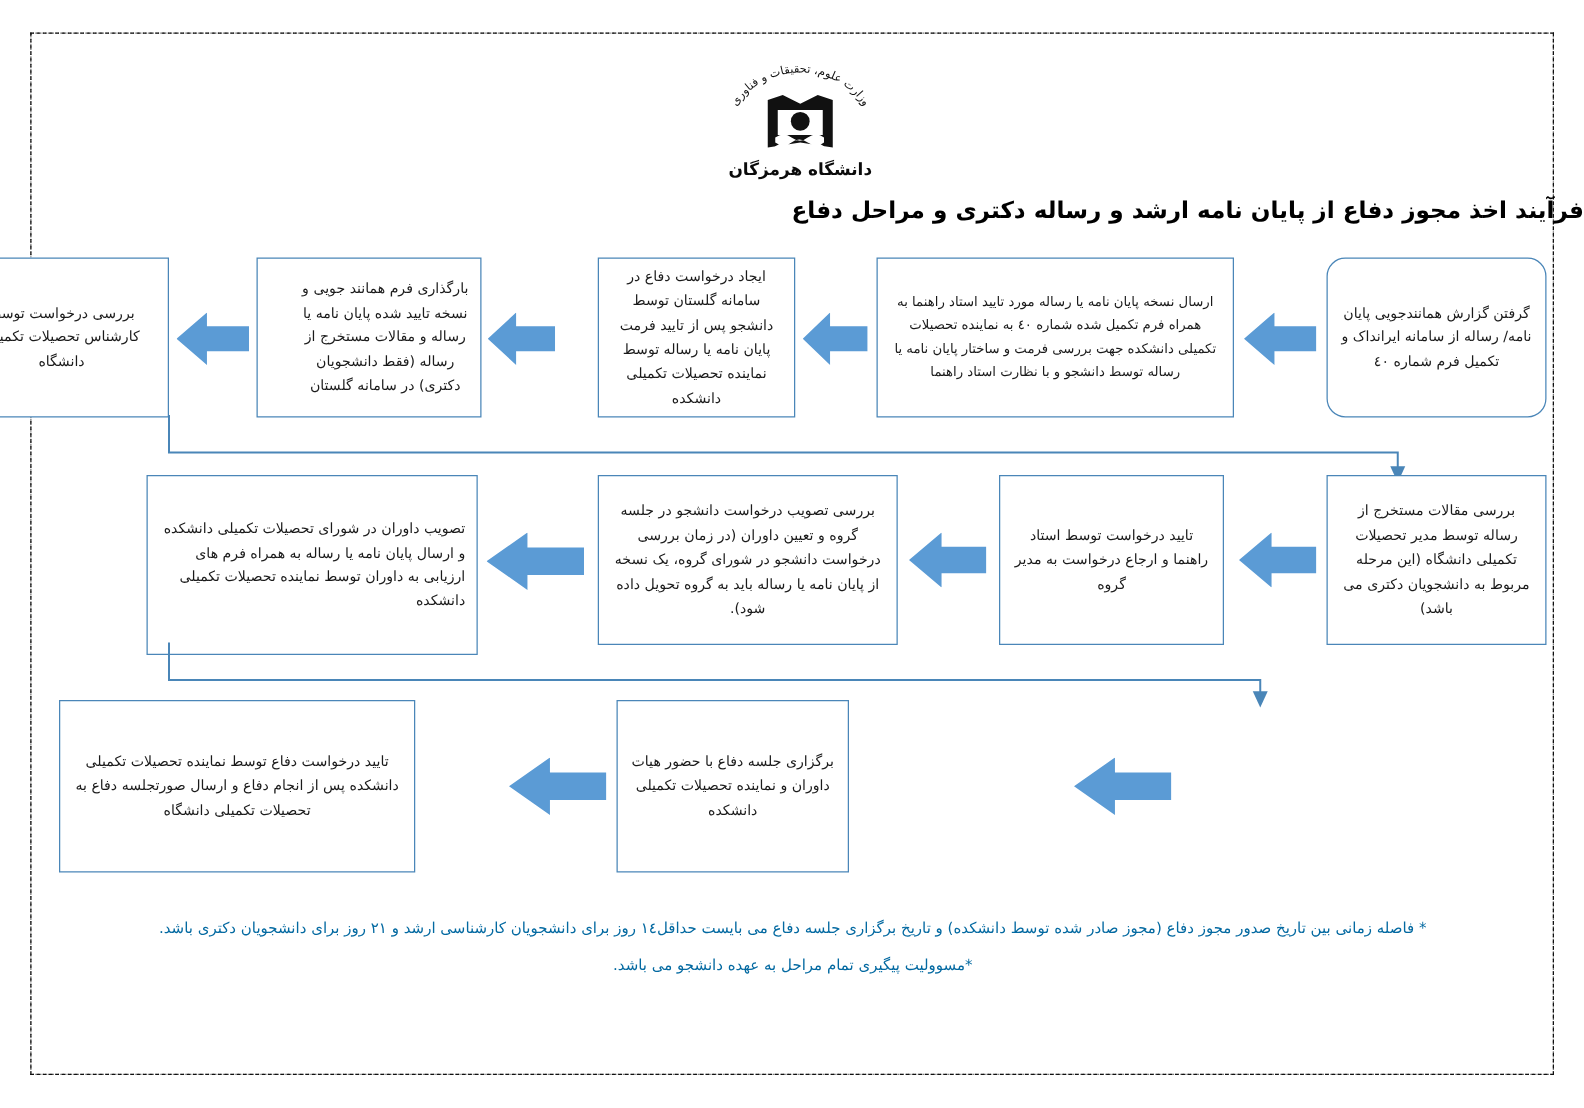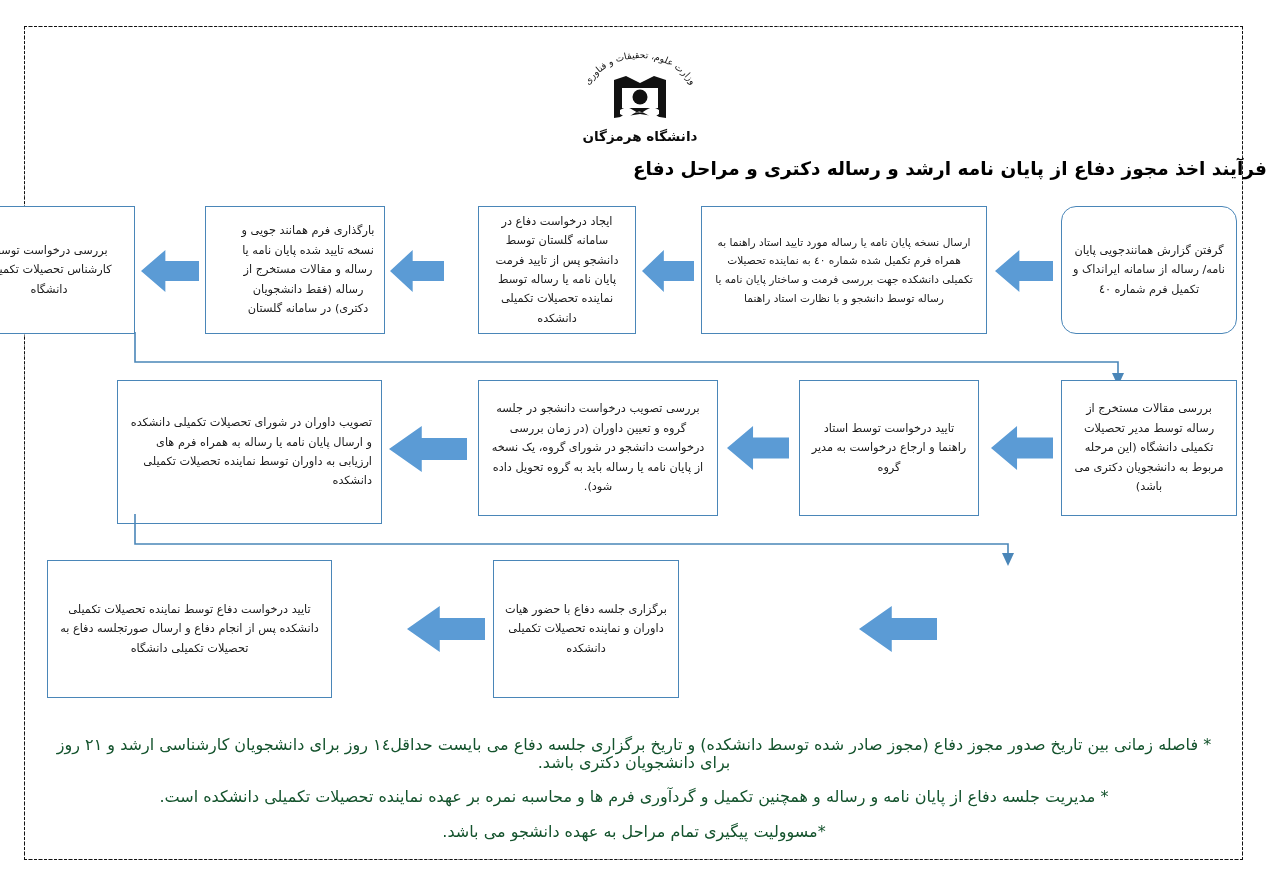--- a/index.html
+++ b/index.html
@@ -117,24 +117,24 @@
   
   #notes {
     position: absolute;
     left: 44px;
     top: 736px;
     width: 1180px;
     text-align: right;
     color: #111111;
   }
   .note-line {
-    font-size: 16px;
+    font-size: 12px;
     line-height: 1.1;
     margin-bottom: 17px;
-    color: #14532d;
+    color: #0369a1;
   }
   .note-line.center { text-align: center; }
 </style>
 </head>
 <body>
 
 <div id="page">
 
   <div id="outer-frame"></div>
 
@@ -229,17 +229,16 @@
   </div>
 
   <div class="block-arrow arrow-left" style="right:782px; top:606px; width:78px; height:46px;"></div>
 
   <div class="flow-box" style="right:935px; top:560px; width:285px; height:138px;">
     <span>تایید درخواست دفاع توسط نماینده تحصیلات تکمیلی دانشکده پس از انجام دفاع و ارسال صورتجلسه دفاع به تحصیلات تکمیلی دانشگاه</span>
   </div>
 
   <div id="notes">
     <div class="note-line center">* فاصله زمانی بین تاریخ صدور مجوز دفاع (مجوز صادر شده توسط دانشکده) و تاریخ برگزاری جلسه دفاع می بایست حداقل۱٤ روز برای دانشجویان کارشناسی ارشد و ۲۱ روز برای دانشجویان دکتری باشد.</div>
-    <div class="note-line center">* مدیریت جلسه دفاع از پایان نامه و رساله و همچنین تکمیل و گردآوری فرم ها و محاسبه نمره بر عهده نماینده تحصیلات تکمیلی دانشکده است.</div>
     <div class="note-line center">*مسوولیت پیگیری تمام مراحل به عهده دانشجو می باشد.</div>
   </div>
 
 </div>
 
 </body></html>

